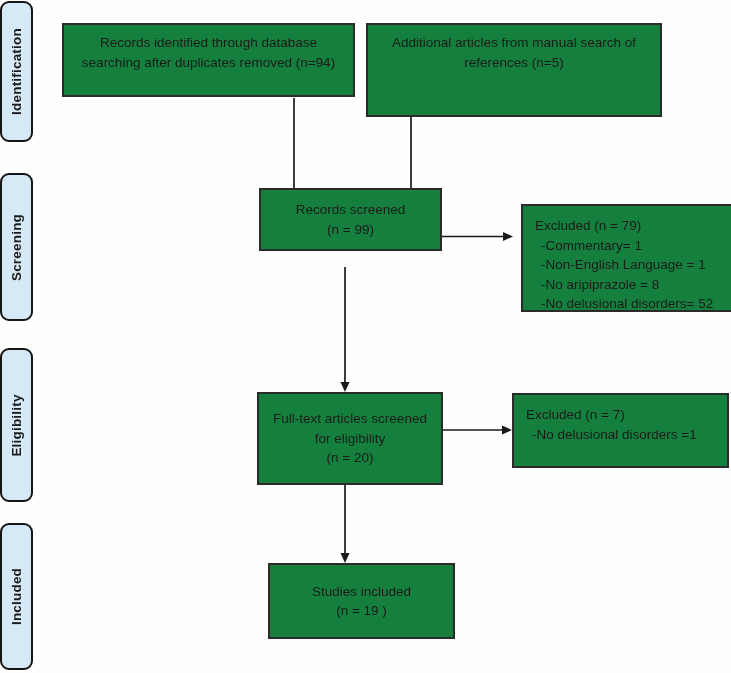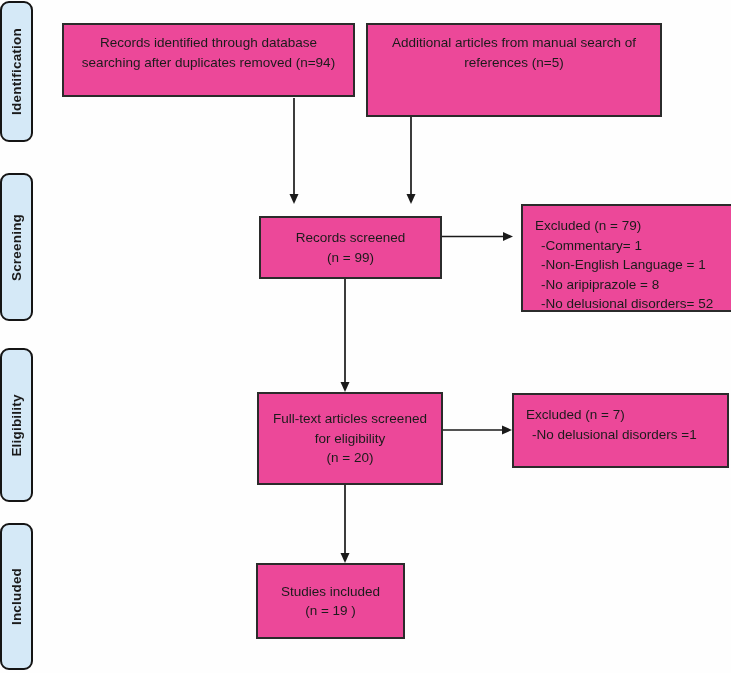--- a/index.html
+++ b/index.html
@@ -51,42 +51,42 @@
     font-size: 13.5px;
     letter-spacing: 0.2px;
   }
   #stage-identification { top: 1px;  height: 141px; }
   #stage-screening      { top: 173px; height: 148px; }
   #stage-eligibility    { top: 348px; height: 154px; }
   #stage-included       { top: 523px; height: 147px; }
 
   .box {
     position: absolute;
-    background: #ec4899;
+    background: #15803d;
     border: 2px solid var(--box-border);
     line-height: 19.5px;
   }
   .box.center-text {
     display: flex;
     flex-direction: column;
     align-items: center;
     justify-content: center;
     text-align: center;
   }
   .box.top-text { text-align: center; padding-top: 8px; }
   .box.list-text { text-align: left; padding: 10px 6px 0 12px; }
   .box.list-text .list-item { padding-left: 6px; }
 
   #box-records-identified  { left: 62px;  top: 23px;  width: 293px; height: 74px; }
   #box-additional-articles { left: 366px; top: 23px;  width: 296px; height: 94px; }
-  #box-records-screened    { left: 259px; top: 216px; width: 183px; height: 63px; }
+  #box-records-screened    { left: 259px; top: 188px; width: 183px; height: 63px; }
   #box-excluded-screening  { left: 513px; top: 204px; width: 216px; height: 108px; margin-left: 8px; }
   #box-fulltext            { left: 257px; top: 392px; width: 186px; height: 93px; }
   #box-excluded-eligibility{ left: 512px; top: 393px; width: 217px; height: 75px; }
-  #box-studies-included    { left: 256px; top: 563px; width: 149px; height: 76px; }
+  #box-studies-included    { left: 268px; top: 563px; width: 187px; height: 76px; }
 </style>
 </head>
 <body>
 
 <div class="canvas">
 
   <svg class="arrows" viewBox="0 0 731 673">
     <g>
       <line x1="294" y1="98" x2="294" y2="196"></line>
       <polygon class="head" points="294,204 289.5,194 298.5,194"></polygon>

